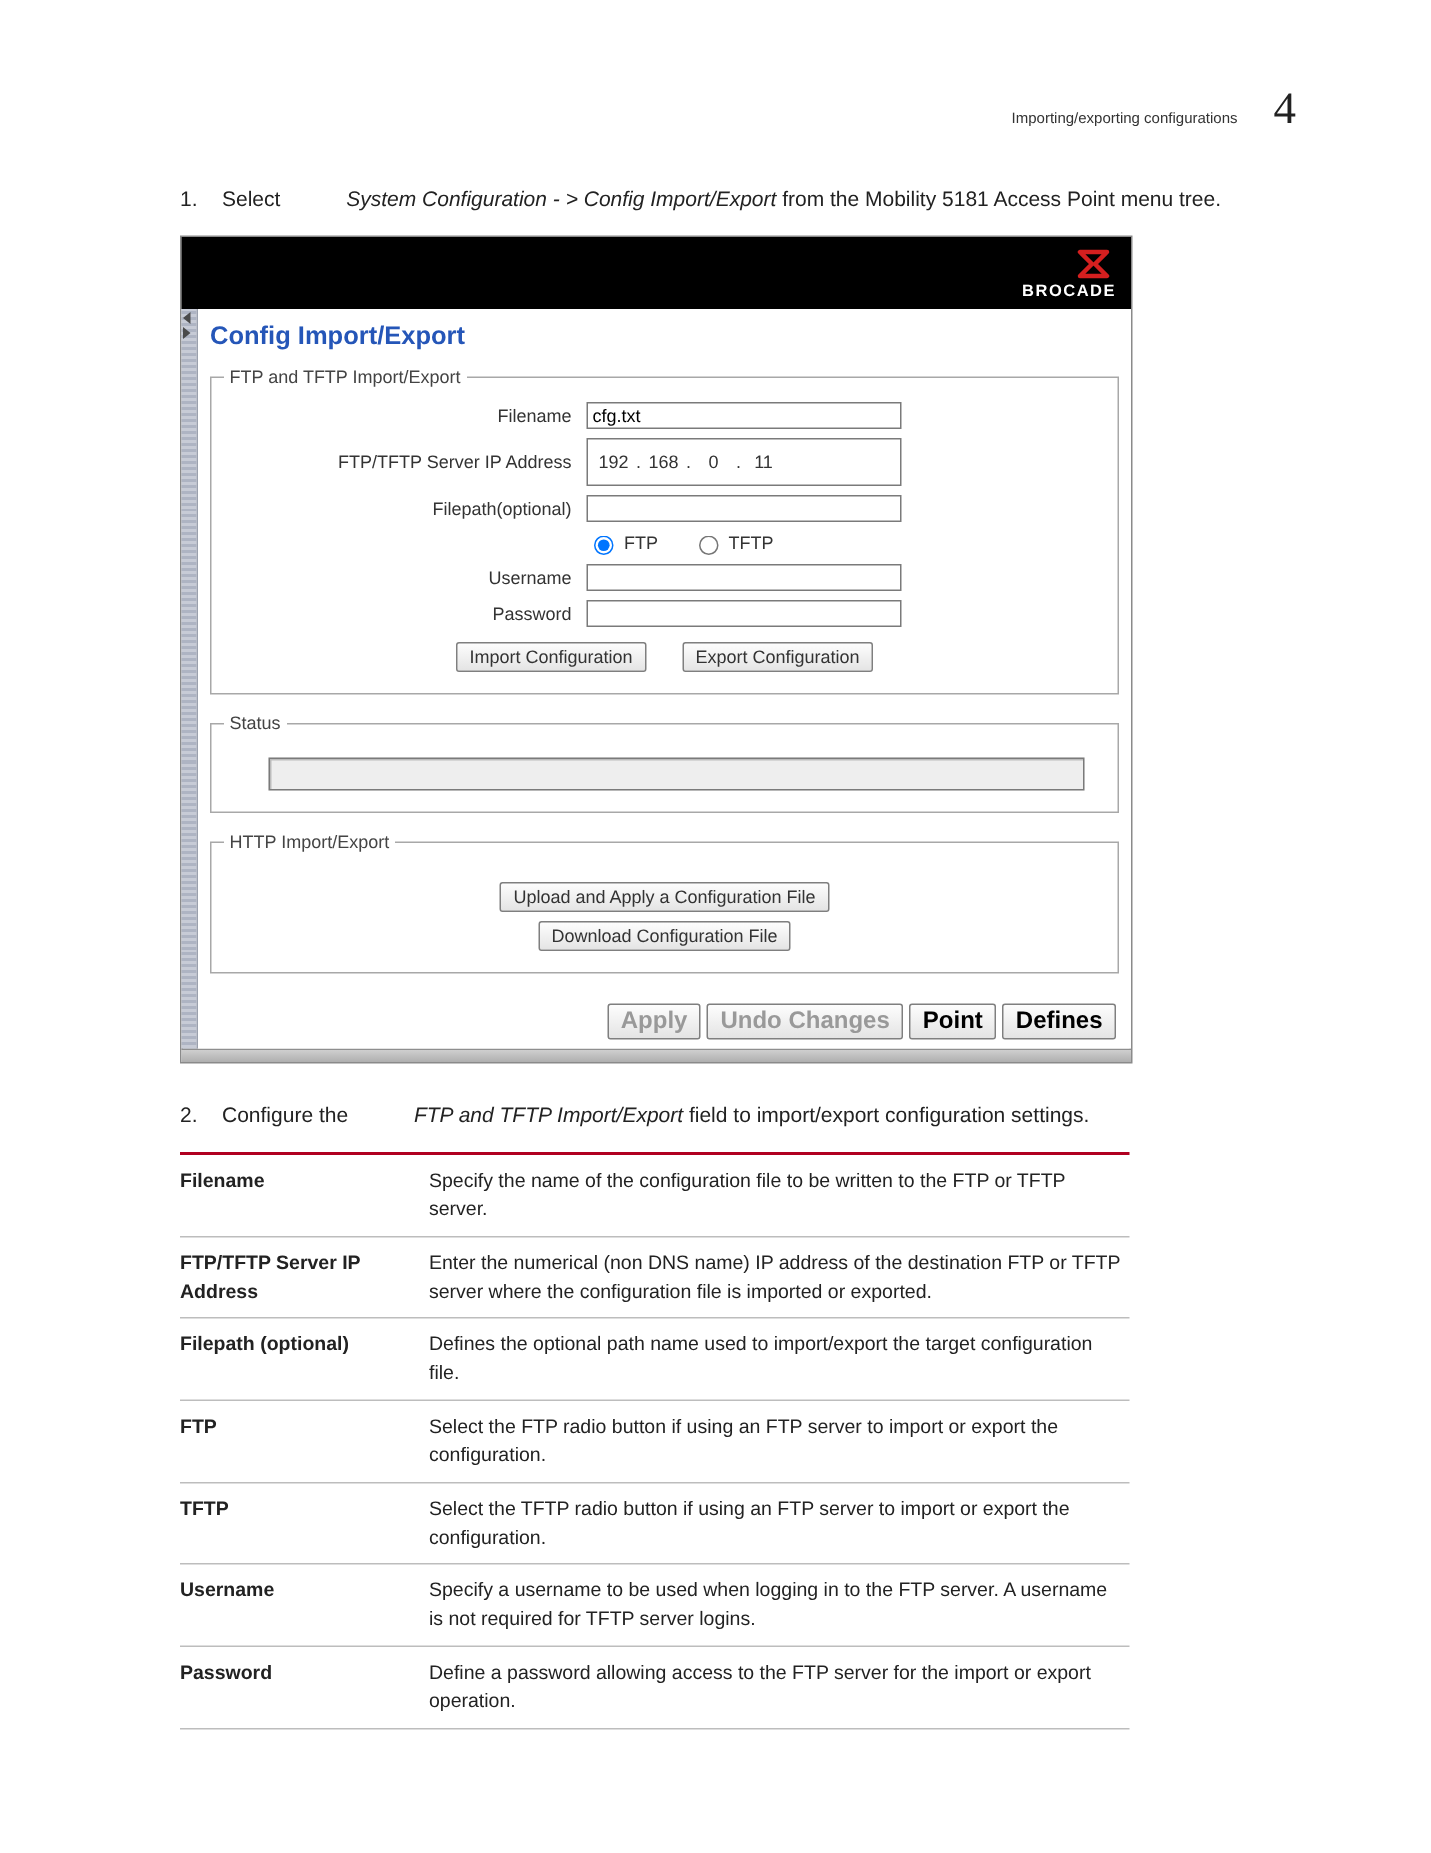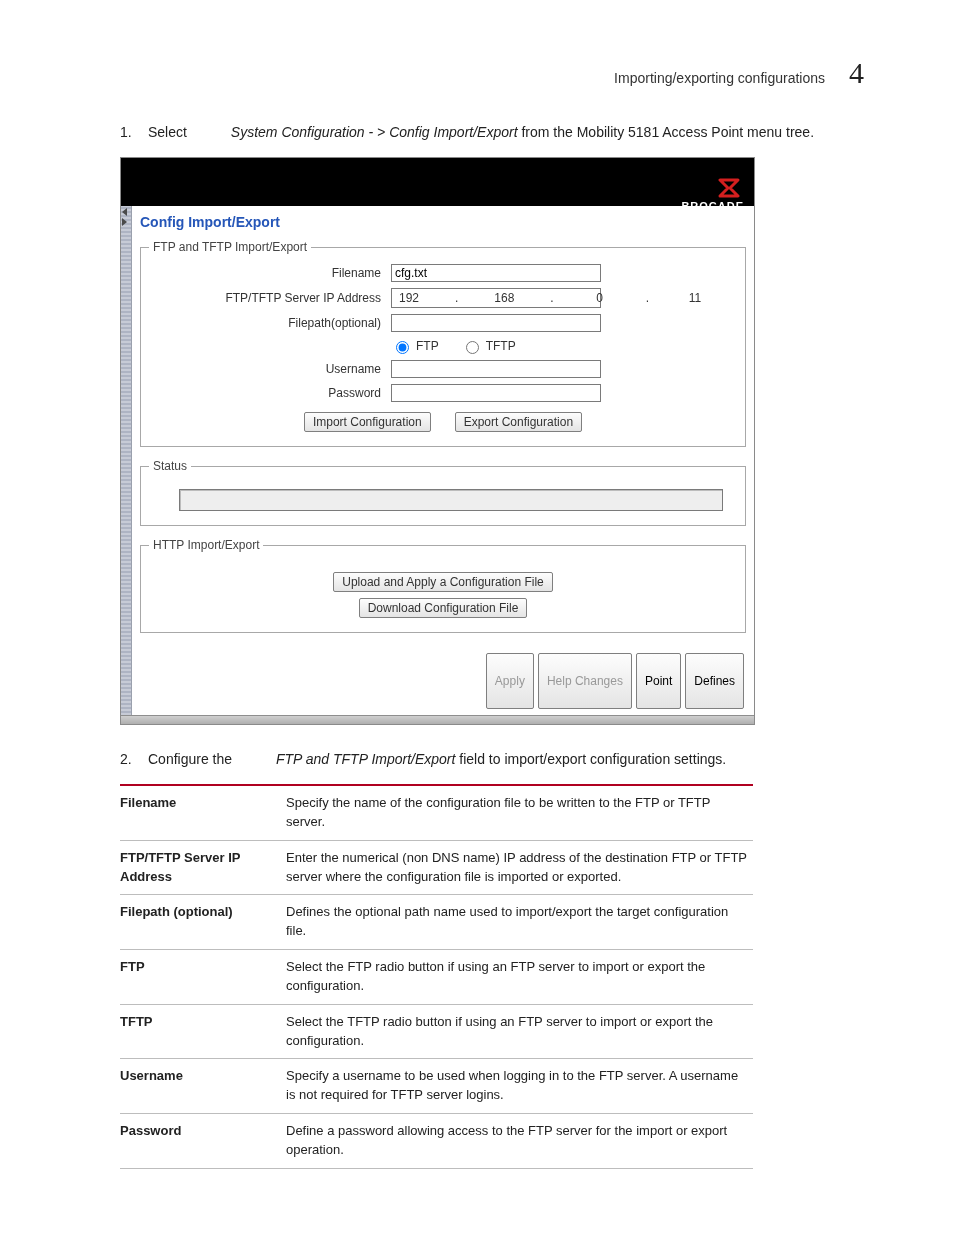--- a/index.html
+++ b/index.html
@@ -1,50 +1,50 @@
 <!DOCTYPE html>
 <html><head>
 <meta charset="utf-8">
 <style>
   html,body{margin:0;padding:0;background:#fff;font-family:Arial,Helvetica,sans-serif;color:#222;}
   .page{width:954px;min-height:1235px;margin:0 auto;position:relative;box-sizing:border-box;padding:56px 90px 40px 90px;}
   .page-header{display:flex;align-items:baseline;justify-content:flex-end;gap:24px;margin-bottom:32px;}
-  .page-header .sec-title{font-size:14px;color:#333;}
+  .page-header .sec-title{font-size:10px;color:#333;}
   .page-header .sec-num{font-family:Georgia,serif;font-size:30px;color:#222;}
   .step{display:flex;gap:10px;font-size:14px;margin:0 0 14px 30px;line-height:1.5;}
   .step .num{min-width:18px;}
   .step .txt i{font-style:italic;margin-left:40px;}
   .shot{margin:10px 0 24px 30px;border:1px solid #8a8a8a;width:633px;background:#fff;box-shadow:inset 0 0 0 1px #bbb;}
   .shot-top{height:48px;background:#000;position:relative;}
-  .brand{position:absolute;right:10px;top:20px;text-align:right;}
+  .brand{position:absolute;right:10px;top:8px;text-align:right;}
   .brand svg{display:block;margin-left:auto;margin-bottom:2px;}
   .brand-name{color:#fff;font-size:11px;font-weight:bold;letter-spacing:1px;}
   .shot-body{display:flex;}
   .grip{width:10px;background:repeating-linear-gradient(0deg,#c7cbd6 0 2px,#aeb4c3 2px 4px);border-right:1px solid #9aa0ad;position:relative;}
   .grip::before{content:"";position:absolute;left:1px;top:2px;width:0;height:0;border-top:4px solid transparent;border-bottom:4px solid transparent;border-right:5px solid #4a4a4a;}
   .grip::after{content:"";position:absolute;left:1px;top:12px;width:0;height:0;border-top:4px solid transparent;border-bottom:4px solid transparent;border-left:5px solid #4a4a4a;}
   .content{flex:1;padding:4px 6px 6px 6px;background:#fff;font-family:Arial,Helvetica,sans-serif;font-size:12px;color:#333;}
-  .content h2{font-size:14px;color:#2556b8;font-weight:bold;margin:4px 0 10px 2px;}
+  .content h2{font-size:17px;color:#2556b8;font-weight:bold;margin:4px 0 10px 2px;}
   fieldset{border:1px solid #a8a8a8;margin:0 2px 12px 2px;padding:10px 8px 14px 8px;}
   fieldset legend{font-size:12px;color:#444;padding:0 4px;}
   .form-grid{display:grid;grid-template-columns:242px 1fr;row-gap:6px;align-items:center;}
   .form-grid .lbl{text-align:right;padding-right:10px;font-size:12px;color:#333;}
   .form-grid .ctl input[type=text],.form-grid .ctl input[type=password]{width:210px;height:18px;border:1px solid #7a7a7a;font-size:12px;padding:1px 3px;box-sizing:border-box;}
-  .ip-box{display:inline-flex;align-items:center;border:1px solid #7a7a7a;height:20px;box-sizing:border-box;padding:0 4px;width:210px;gap:31px;}
+  .ip-box{display:inline-flex;align-items:center;border:1px solid #7a7a7a;height:32px;box-sizing:border-box;padding:0 4px;width:210px;}
   .ip-box span.oct{min-width:26px;text-align:center;font-size:12px;}
   .ip-box span.dot{padding:0 2px;}
   .radio-row{display:flex;align-items:center;gap:4px;}
   .radio-row .rwrap{display:inline-flex;align-items:center;gap:4px;}
   .radio-row .rwrap.right{margin-left:18px;}
   .btn{display:inline-block;border:1px solid #7f7f7f;background:linear-gradient(#fdfdfd,#e4e4e4);font-size:12px;color:#333;padding:2px 8px;cursor:pointer;border-radius:2px;}
   .btn-row{margin-top:10px;display:flex;justify-content:center;gap:24px;}
   .btn-row.stack{flex-direction:column;align-items:center;gap:6px;}
   .status-box{margin:6px 14px 0 30px;height:20px;border:1px solid #7a7a7a;background:#eee;box-shadow:inset 1px 1px 0 #bcbcbc;}
   .footer-row{display:flex;justify-content:flex-end;gap:4px;padding:8px 4px 0 0;border-top:0;}
-  .footer-row button{border:1px solid #7f7f7f;background:linear-gradient(#fdfdfd,#e4e4e4);font-size:12px;padding:20px 8px;border-radius:2px;cursor:pointer;}
+  .footer-row button{border:1px solid #7f7f7f;background:linear-gradient(#fdfdfd,#e4e4e4);font-size:16px;padding:2px 8px;border-radius:2px;cursor:pointer;font-weight:bold;}
   .footer-row button[disabled]{color:#999;cursor:default;}
   .shot-bottom{height:8px;background:linear-gradient(#cfcfcf,#afafaf);border-top:1px solid #8e8e8e;}
   table.desc{width:633px;margin:10px 0 0 30px;border-collapse:collapse;font-size:13px;}
   table.desc tr:first-child td{border-top:2px solid #b00020;}
   table.desc td{border-bottom:1px solid #bdbdbd;padding:8px 6px 8px 0;vertical-align:top;line-height:1.45;}
   table.desc td.k{width:160px;font-weight:bold;}
 </style>
 </head>
 <body>
 
@@ -130,21 +130,21 @@
         <fieldset>
           <legend>HTTP Import/Export</legend>
           <div class="btn-row stack">
             <span class="btn">Upload and Apply a Configuration File</span>
             <span class="btn">Download Configuration File</span>
           </div>
         </fieldset>
 
         <div class="footer-row">
           <button disabled="">Apply</button>
-          <button disabled="">Help Changes</button>
+          <button disabled="">Undo Changes</button>
           <button>Point</button>
           <button>Defines</button>
         </div>
       </div>
     </div>
     <div class="shot-bottom"></div>
   </div>
 
   <div class="step">
     <span class="num">2.</span>

